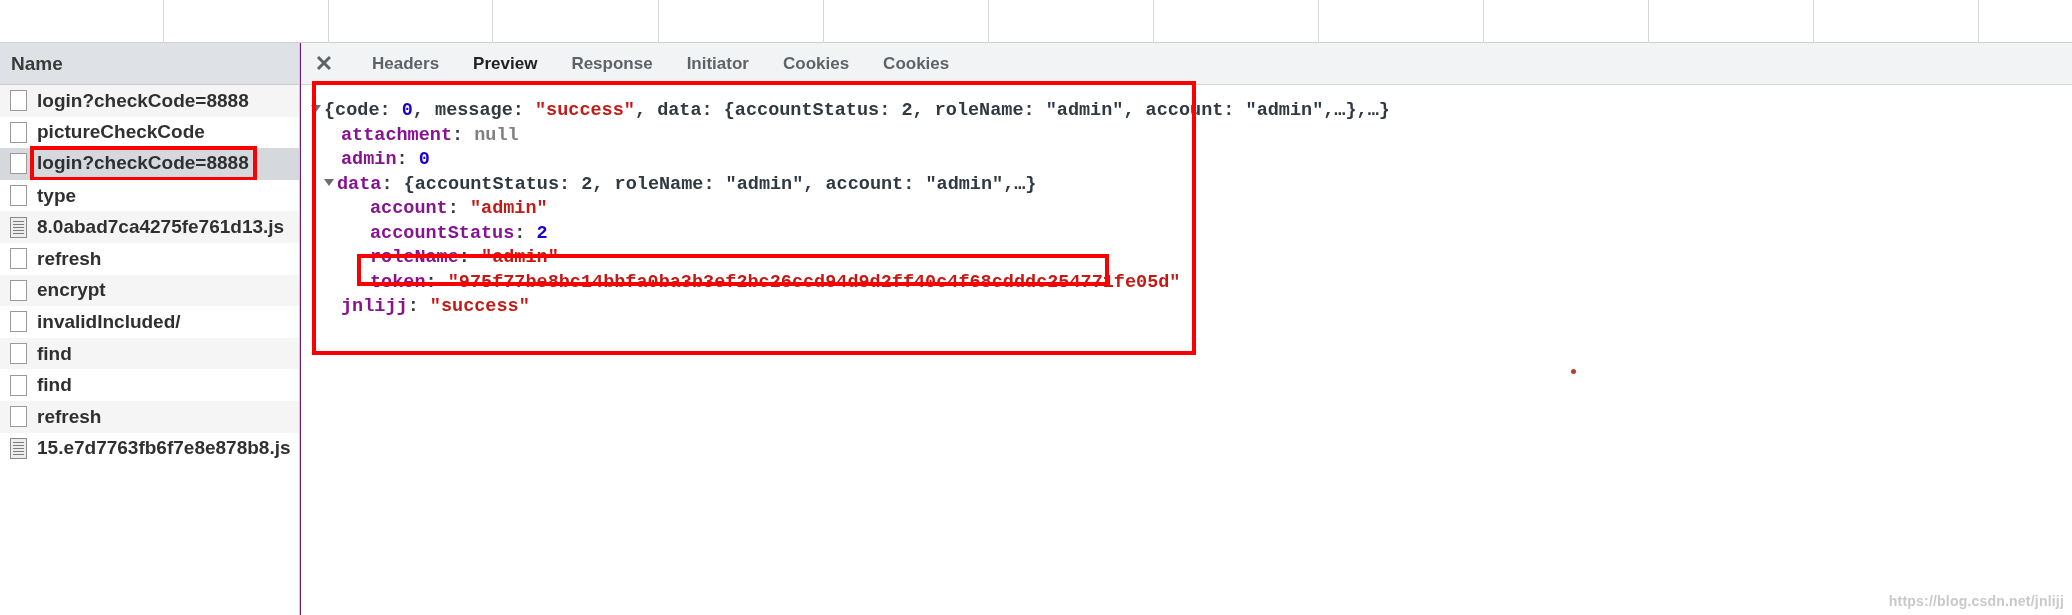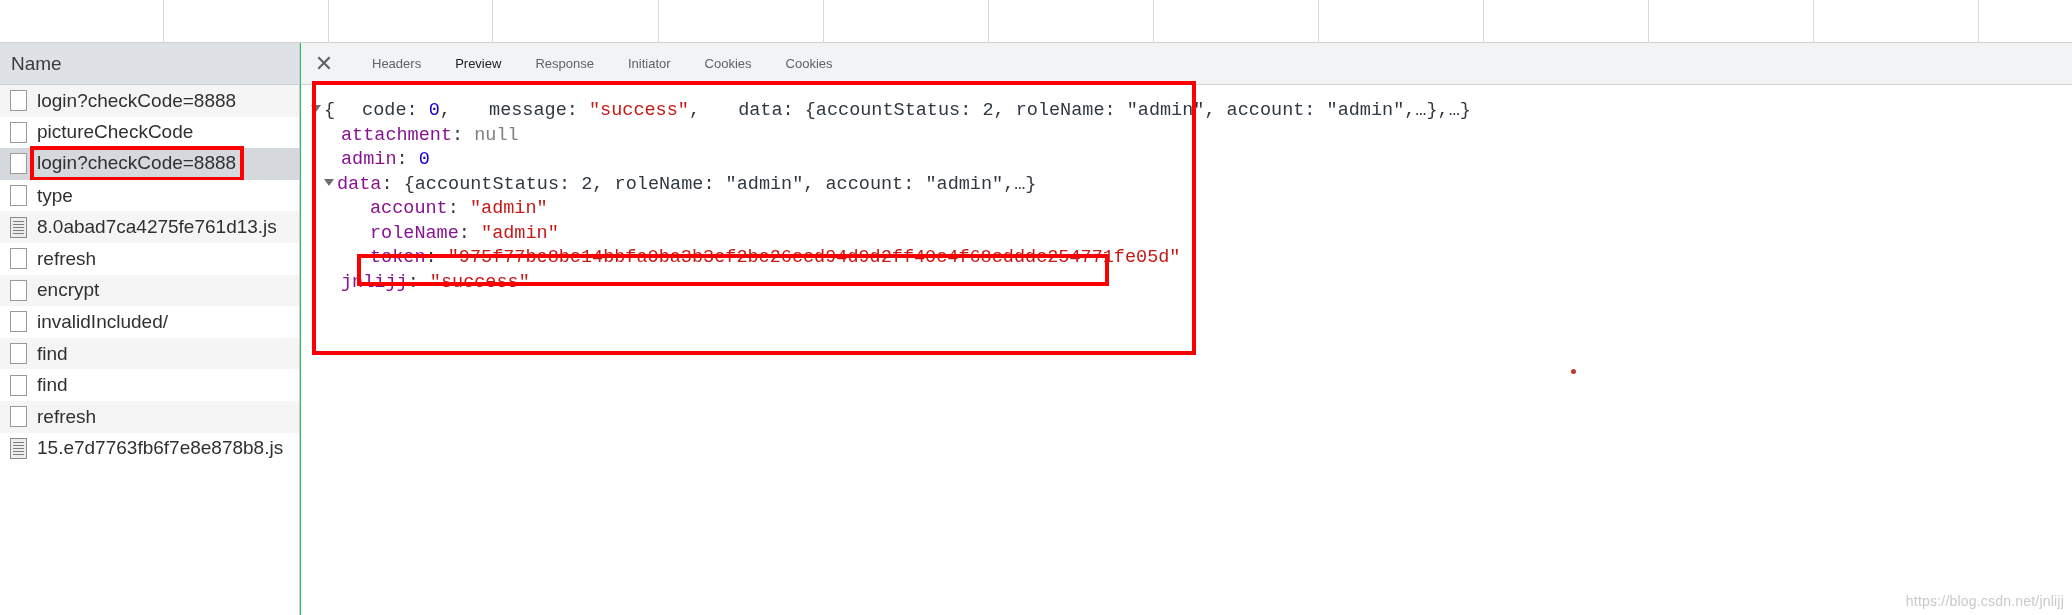--- a/index.html
+++ b/index.html
@@ -8,21 +8,22 @@
     width: 2072px; height: 615px;
     overflow: hidden;
     background: #ffffff;
     font-family: "Liberation Sans", sans-serif;
   }
 
   #app {
     position: relative;
     width: 1738px;
     height: 615px;
-    background: #22c55e;
+    background: #701a75;
+    font-weight: bold;
   }
 
   
   .top-strip {
     position: absolute;
     left: 0; top: 0;
     width: 2072px; height: 43px;
     background: #ffffff;
     border-bottom: 1px solid #cfcfcf;
   }
@@ -130,21 +131,21 @@
     line-height: 1;
     margin-right: 16px;
     cursor: default;
     font-family: "Liberation Sans", sans-serif;
   }
   .tab {
     height: 42px;
     display: flex;
     align-items: center;
     padding: 5px 17px;
-    font-size: 13px;
+    font-size: 17px;
     color: #5f6368;
     position: relative;
     font-family: "Liberation Sans", sans-serif;
     cursor: default;
   }
   .tab.active {
     color: #202124;
   }
   .tab.active::after {
     content: "";
@@ -185,21 +186,21 @@
   }
   .tri.open {
     border-left: 5px solid transparent;
     border-right: 5px solid transparent;
     border-top: 7px solid #6e6e6e;
     border-bottom: none;
     vertical-align: 3px;
     margin-right: 3px;
   }
   .k-prop  { color: #881391; }
-  .k-plain { color: #303942; margin-left: 27px; }
+  .k-plain { color: #303942; }
   .v-str   { color: #c41a16; }
   .v-num   { color: #1c00cf; }
   .v-null  { color: #808080; }
   .punct   { color: #303942; }
 
   
   .annot-box {
     position: absolute;
     border: 4px solid #fa0000;
     pointer-events: none;
@@ -324,20 +325,21 @@
         </div>
     </div>
 
     <div class="preview-area">
       <div class="json-tree" id="json-tree">
           <div class="jline"><span class="tri open"></span><span class="punct">{</span><span class="k-plain">code: </span><span class="v-num">0</span><span class="punct">, </span><span class="k-plain">message: </span><span class="v-str">"success"</span><span class="punct">, </span><span class="k-plain">data: </span><span class="punct">{accountStatus: 2, roleName: "admin", account: "admin",…}</span><span class="punct">,…}</span></div>
           <div class="jline ind1"><span class="k-prop">attachment</span><span class="punct">: </span><span class="v-null">null</span></div>
           <div class="jline ind1"><span class="k-prop">admin</span><span class="punct">: </span><span class="v-num">0</span></div>
           <div class="jline ind1"><span class="tri open" style="margin-left: -17px;"></span><span class="k-prop">data</span><span class="punct">: </span><span class="punct">{accountStatus: 2, roleName: "admin", account: "admin",…}</span></div>
           <div class="jline ind2"><span class="k-prop">account</span><span class="punct">: </span><span class="v-str">"admin"</span></div>
+          <div class="jline ind2"><span class="k-prop">accountStatus</span><span class="punct">: </span><span class="v-num">2</span></div>
           <div class="jline ind2"><span class="k-prop">roleName</span><span class="punct">: </span><span class="v-str">"admin"</span></div>
           <div class="jline ind2"><span class="k-prop">token</span><span class="punct">: </span><span class="v-str">"975f77be8bc14bbfa0ba3b3ef2bc26ccd94d9d2ff40c4f68cdddc254771fe05d"</span></div>
           <div class="jline ind1"><span class="k-prop">jnlijj</span><span class="punct">: </span><span class="v-str">"success"</span></div>
         </div>
       <div class="red-dot"></div>
       <div class="watermark">https://blog.csdn.net/jnlijj</div>
     </div>
   </div>
 
   <div class="annot-box" id="annot-main"></div>

